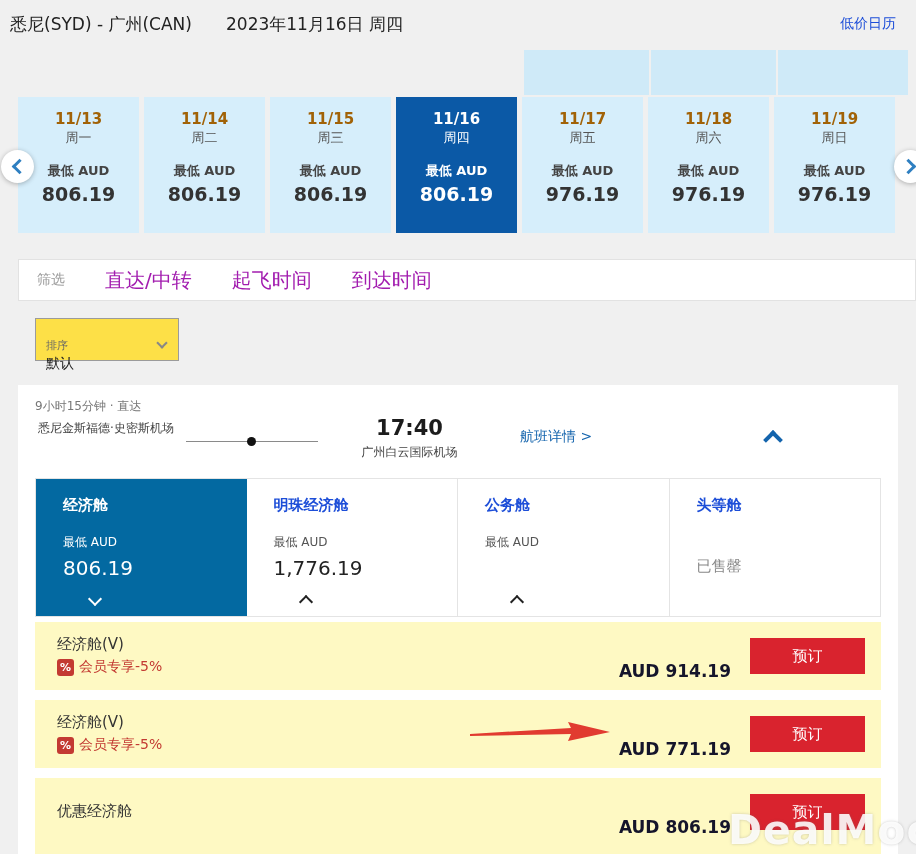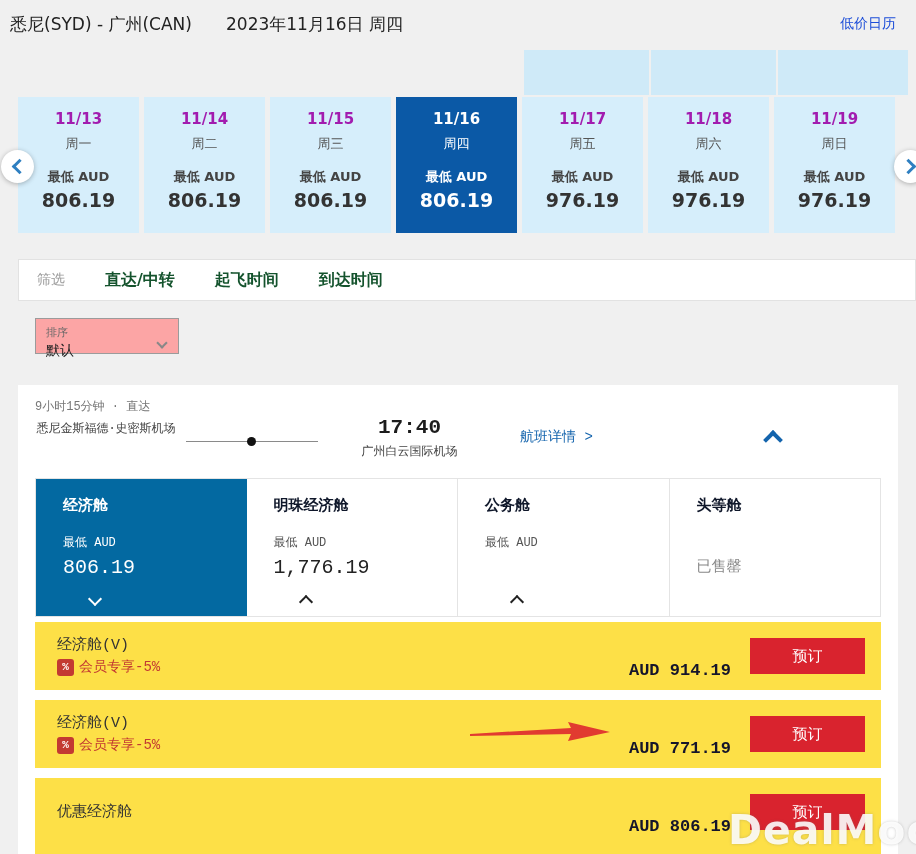--- a/index.html
+++ b/index.html
@@ -15,78 +15,78 @@
   .header-date { position:absolute; left:226px; top:13px; font-size:17px; color:#222; }
   .calendar-link { position:absolute; right:20px; top:15px; font-size:14px; color:#1d4ed8; cursor:pointer; }
   
   .ghost-cell { position:absolute; top:50px; height:45px; background:#cfeaf8; }
   .g1 { left:524px; width:125px; }
   .g2 { left:651px; width:125px; }
   .g3 { left:778px; width:130px; }
   
   .carousel { position:absolute; left:18px; top:97px; display:flex; gap:5px; }
   .day-card { width:121px; height:136px; background:#d6eefb; text-align:center; padding-top:13px; cursor:pointer; }
-  .day-card .d { font-size:15px; font-weight:bold; color:#a21caf; }
-  .day-card .w { font-size:13px; color:#555; margin-top:7px; }
+  .day-card .d { font-size:15px; font-weight:bold; color:#a16207; }
+  .day-card .w { font-size:13px; color:#555; margin-top:1px; }
   .day-card .ml { font-size:13px; font-weight:600; color:#444; margin-top:15px; }
   .day-card .p { font-size:19px; font-weight:bold; color:#333; margin-top:3px; }
   .day-card.selected { background:#0b59a6; }
   .day-card.selected .d, .day-card.selected .w,
   .day-card.selected .ml, .day-card.selected .p { color:#fff; }
   .nav-btn { position:absolute; width:33px; height:33px; border-radius:50%; background:#fff;
              box-shadow:0 1px 5px rgba(0,0,0,0.28); display:flex; align-items:center;
              justify-content:center; cursor:pointer; z-index:5; }
   .nav-prev { left:1px; top:150px; }
   .nav-next { right:-11px; top:150px; }
   .chev { display:inline-block; border:solid #2e7fc1; border-width:0 3px 3px 0; padding:4px; }
   .chev-left  { transform:rotate(135deg); margin-left:4px; }
   .chev-right { transform:rotate(-45deg); margin-right:4px; }
   
   .filter-bar { position:absolute; left:18px; right:0; top:259px; height:42px; background:#fff;
                 border:1px solid #e2e2e2; display:flex; align-items:center; }
   .filter-label { margin-left:18px; font-size:14px; color:#999; }
-  .filter-item { margin-left:40px; font-size:16px; font-weight:bold; color:#14532d; cursor:pointer; }
-  
-  .sort-box { position:absolute; left:35px; top:318px; width:144px; height:36px; background:#fca5a5;
-              border:1px solid #9b9b9b; padding:6px 10px; cursor:pointer; }
+  .filter-item { margin-left:40px; font-size:20px; font-weight:normal; color:#a21caf; cursor:pointer; }
+  
+  .sort-box { position:absolute; left:35px; top:318px; width:144px; height:43px; background:#fde047;
+              border:1px solid #9b9b9b; padding:19px 10px; cursor:pointer; }
   .sort-label { font-size:11px; color:#666; }
   .sort-value { font-size:14px; color:#222; margin-top:2px; }
   .sort-chev { position:absolute; right:12px; top:20px; border:solid #888; border-width:0 2px 2px 0;
                padding:3px; transform:rotate(45deg); }
   
-  .flight-card { position:absolute; left:18px; top:385px; width:880px; height:469px; background:#fff;font-family:Liberation Mono, monospace; }
+  .flight-card { position:absolute; left:18px; top:385px; width:880px; height:469px; background:#fff; }
   .duration { position:absolute; left:17px; top:13px; font-size:12px; color:#777; }
   .dep-block { position:absolute; left:10px; top:31px; width:156px; text-align:center; }
   .arr-block { position:absolute; left:324px; top:31px; width:135px; text-align:center; }
   .time-lg { font-size:21px; font-weight:bold; color:#1c1c1c; }
   .airport { font-size:12px; color:#444; margin-top:4px; white-space:nowrap;text-align:center; }
   .timeline { position:absolute; left:168px; top:52px; width:132px; height:9px; }
   .timeline .line { position:absolute; left:0; right:0; top:4px; height:1px; background:#8a8a8a; }
   .timeline .dot { position:absolute; left:61px; top:0; width:9px; height:9px; border-radius:50%; background:#111; }
   .details-link { position:absolute; left:502px; top:43px; font-size:14px; color:#1464ad; cursor:pointer; }
   .collapse-chev { position:absolute; left:748px; top:48px; border:solid #1464ad; border-width:0 4px 4px 0;
                    padding:5px; transform:rotate(-135deg); cursor:pointer; }
   
   .cabin-tabs { position:absolute; left:17px; top:93px; width:846px; height:139px; display:flex;
                 border:1px solid #e4e4e4; }
   .cabin-tab { flex:1; position:relative; padding:17px 0 0 27px; border-right:1px solid #e4e4e4;
                background:#fff; cursor:pointer; }
   .cabin-tab:last-child { border-right:none; }
   .cabin-tab.selected { background:#0369a1; border-right:none; }
-  .tab-name { font-size:15px; font-weight:bold; color:#0f172a; }
+  .tab-name { font-size:15px; font-weight:bold; color:#1d4ed8; }
   .tab-min { margin-top:19px; font-size:12px; color:#555; }
   .tab-price { margin-top:5px; font-size:20px; color:#222; }
   .cabin-tab.selected .tab-name, .cabin-tab.selected .tab-min,
   .cabin-tab.selected .tab-price { color:#fff; }
   .soldout { margin-top:42px; font-size:15px; color:#888; }
   .tab-chev { position:absolute; left:54px; bottom:12px; border:solid #222; border-width:0 2px 2px 0; padding:4px; }
   .tab-chev.up { transform:rotate(-135deg); bottom:9px; }
   .tab-chev.down { transform:rotate(45deg); border-color:#fff; }
   
-  .fare-row { position:absolute; left:17px; width:846px; height:68px; background:#fde047; }
+  .fare-row { position:absolute; left:17px; width:846px; height:68px; background:#fef9c3; }
   .fr1 { top:237px; } .fr2 { top:315px; } .fr3 { top:393px; height:76px; }
   .fare-name { position:absolute; left:22px; top:13px; font-size:15px; color:#333; }
   .fare-name.center { top:24px; }
   .fare-promo { position:absolute; left:22px; top:36px; display:flex; align-items:center;
                 font-size:14px; color:#c33a32; }
   .promo-badge { width:17px; height:17px; background:#c33a32; border-radius:3px; color:#fff;
                  font-size:11px; font-weight:bold; display:flex; align-items:center;
                  justify-content:center; margin-right:5px; }
   .fare-price { position:absolute; right:150px; top:23px; font-size:17px; font-weight:bold; color:#15152b;margin-top:16px; }
   .book-btn { position:absolute; right:16px; top:16px; width:115px; height:36px; background:#d9232e;

